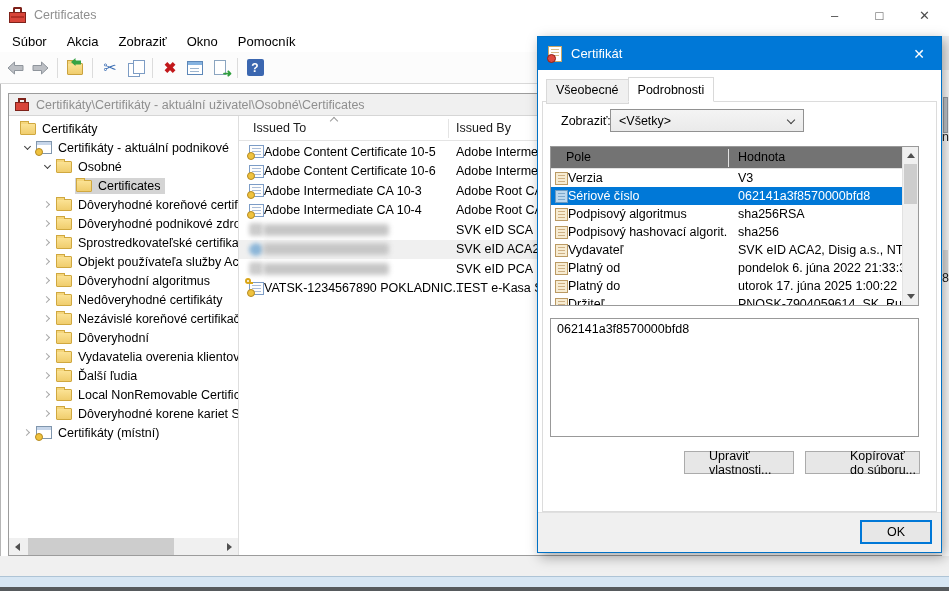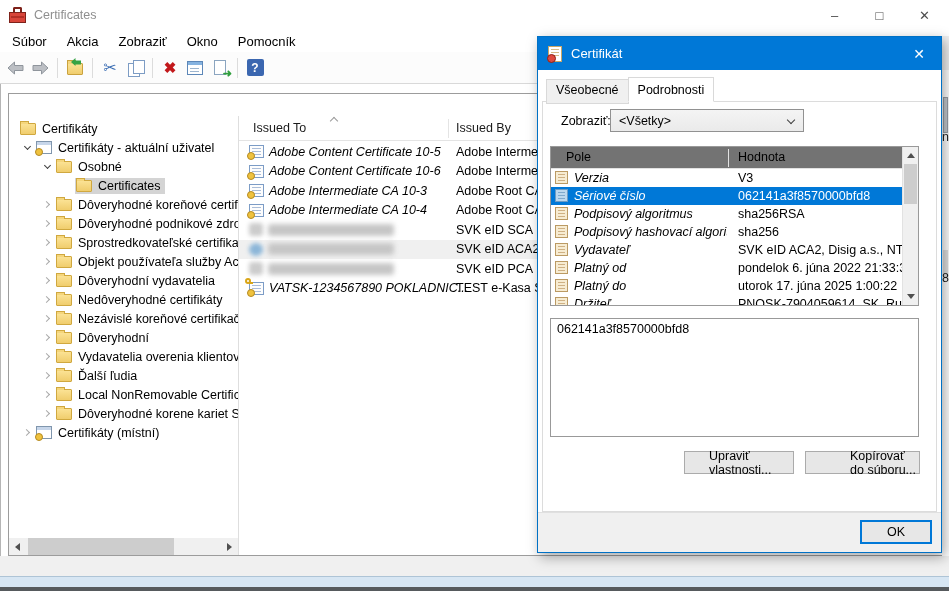--- a/index.html
+++ b/index.html
@@ -69,21 +69,21 @@
   
   .list-pane { position:relative; flex:1; background:#fff; overflow:hidden; }
   .list-header { position:absolute; top:0; left:0; right:0; height:25px; border-bottom:1px solid #e4e4e4; background:#fff; }
   .hdr-to { position:absolute; left:14px; top:5px; color:#1a1a1a; }
   .hdr-by { position:absolute; left:217px; top:5px; color:#1a1a1a; }
   .sort-ind { position:absolute; left:92px; top:2px; width:6px; height:6px; border-left:1.4px solid #9a9a9a; border-top:1.4px solid #9a9a9a; transform:rotate(45deg); }
   .col-div { position:absolute; left:209px; top:3px; width:1px; height:19px; background:#e4e4e4; }
   .list-rows { position:absolute; top:26px; left:0; right:0; }
   .list-row { height:19.5px; position:relative; display:flex; align-items:center; }
   .list-row.selected { background:#f0f0f0; }
-  .cell-to { position:absolute; left:10px; display:flex; align-items:center; gap:5px; white-space:nowrap;font-style:italic; }
+  .cell-to { position:absolute; left:10px; display:flex; align-items:center; white-space:nowrap; }
   .cell-by { position:absolute; left:217px; white-space:nowrap; }
   .c-ico { width:15px; height:13px; flex:0 0 15px; position:relative; background:#fdfdfd; border:1px solid #7c9cc6; }
   .c-ico::before { content:""; position:absolute; left:2px; right:2px; top:2px; bottom:2px; background:repeating-linear-gradient(#abbdd8 0 1px, transparent 1px 3px); }
   .c-ico::after { content:""; position:absolute; left:-3px; bottom:-3px; width:6px; height:6px; border-radius:50%; background:#efc23e; border:1px solid #b48a22; }
   .keyring { position:absolute; top:-5px; left:-5px; width:6px; height:6px; border:2px solid #d9a517; border-radius:50%; }
   .keyring::after { content:""; position:absolute; right:-4px; top:2px; width:4px; height:2px; background:#d9a517; }
   .blur-ico { width:14px; height:13px; flex:0 0 14px; background:#cccccc; border-radius:3px; filter:blur(2.2px); }
   .blur-ico.blue { background:#8cb6d8; border-radius:50%; }
   .blur-blob { width:126px; height:12px; background:#c6c6c6; border-radius:3px; filter:blur(2.4px); }
   
@@ -113,21 +113,21 @@
   .combo { position:absolute; left:67px; top:7px; width:194px; height:23px; border:1px solid #919191; background:linear-gradient(#f4f4f4,#eaeaea); display:flex; align-items:center; padding-left:8px; }
   .cv-down { position:absolute; right:9px; top:7px; width:6px; height:6px; border-right:1.4px solid #3f3f3f; border-bottom:1.4px solid #3f3f3f; transform:rotate(45deg); }
   .dtable { position:absolute; left:7px; top:44px; width:369px; height:160px; border:1px solid #999; background:#fff; overflow:hidden; }
   .dt-header { position:absolute; top:0; left:0; right:16px; height:22px; border-bottom:1px solid #e2e2e2; background:#737373; }
   .dt-h-pole { position:absolute; left:15px; top:3px; }
   .dt-h-hodn { position:absolute; left:187px; top:3px; }
   .dt-coldiv { position:absolute; left:177px; top:2px; width:1px; height:18px; background:#e2e2e2; }
   .dt-rows { position:absolute; top:22px; left:0; right:16px; }
   .dt-row { height:18px; position:relative; display:flex; align-items:center; }
   .dt-row.selected { background:#0078d7; color:#fff; }
-  .dt-field { position:absolute; left:4px; width:172px; display:flex; align-items:flex-start; gap:6px; white-space:nowrap; overflow:hidden;font-style:italic; }
+  .dt-field { position:absolute; left:4px; width:172px; display:flex; align-items:flex-end; white-space:nowrap; overflow:hidden; }
   .dt-value { position:absolute; left:187px; white-space:nowrap; }
   .fi { width:13px; height:13px; flex:0 0 13px; background:#f7ecd2; border:1px solid #bb9a63; position:relative; }
   .fi::before { content:""; position:absolute; left:2px; right:2px; top:2px; bottom:2px; background:repeating-linear-gradient(#cfb184 0 1px, transparent 1px 3px); }
   .dt-row.selected .fi { background:#bcd8ee; border-color:#6d9cc4; }
   .dt-row.selected .fi::before { background:repeating-linear-gradient(#7fa9cc 0 1px, transparent 1px 3px); }
   .dt-vscroll { position:absolute; right:0; top:0; bottom:0; width:16px; background:#f0f0f0; border-left:1px solid #e2e2e2; }
   .tri-u { position:absolute; left:4px; top:6px; width:0; height:0; border-left:4px solid transparent; border-right:4px solid transparent; border-bottom:5px solid #4f4f4f; }
   .tri-d { position:absolute; left:4px; bottom:6px; width:0; height:0; border-left:4px solid transparent; border-right:4px solid transparent; border-top:5px solid #4f4f4f; }
   .vs-thumb { position:absolute; left:1px; right:1px; top:17px; height:40px; background:#cdcdcd; }
   .detail-box { position:absolute; left:7px; top:216px; width:369px; height:119px; border:1px solid #999; padding:3px 6px; overflow:hidden; }
@@ -198,37 +198,44 @@
         <span class="doc-ic"></span>
         <span class="doc-arrow">➜</span>
       </span>
     <span class="tb-sep"></span>
     <span class="tb-ico">
         <span class="help-ic">?</span>
       </span>
   </div>
 
   <div class="mdi">
+    <div class="mdi-titlebar">
+      <span class="mdi-ico">
+          <span class="handle"></span>
+          <span class="box"></span>
+        </span>
+      <span class="mdi-title">Certifikáty\Certifikáty - aktuální uživatel\Osobné\Certificates</span>
+    </div>
     <div class="mdi-body">
 
       <div class="tree-pane">
         <div class="tree-rows">
           <div class="tree-row lv0">
             <span class="node">
                 <span class="f-ico"></span>
                 <span>Certifikáty</span>
               </span>
           </div>
           <div class="tree-row lv0">
             <span class="chev">
                 <span class="cv open"></span>
               </span>
             <span class="node">
                 <span class="s-ico"></span>
-                <span>Certifikáty - aktuální uživatel</span>
+                <span>Certifikáty - aktuální podnikové</span>
               </span>
           </div>
           <div class="tree-row lv1">
             <span class="chev">
                 <span class="cv open"></span>
               </span>
             <span class="node">
                 <span class="f-ico"></span>
                 <span>Osobné</span>
               </span>
@@ -275,21 +282,21 @@
                 <span class="f-ico"></span>
                 <span>Objekt používateľa služby Activ</span>
               </span>
           </div>
           <div class="tree-row lv1">
             <span class="chev">
                 <span class="cv"></span>
               </span>
             <span class="node">
                 <span class="f-ico"></span>
-                <span>Dôveryhodní vydavatelia</span>
+                <span>Dôveryhodní algoritmus</span>
               </span>
           </div>
           <div class="tree-row lv1">
             <span class="chev">
                 <span class="cv"></span>
               </span>
             <span class="node">
                 <span class="f-ico"></span>
                 <span>Nedôveryhodné certifikáty</span>
               </span>

